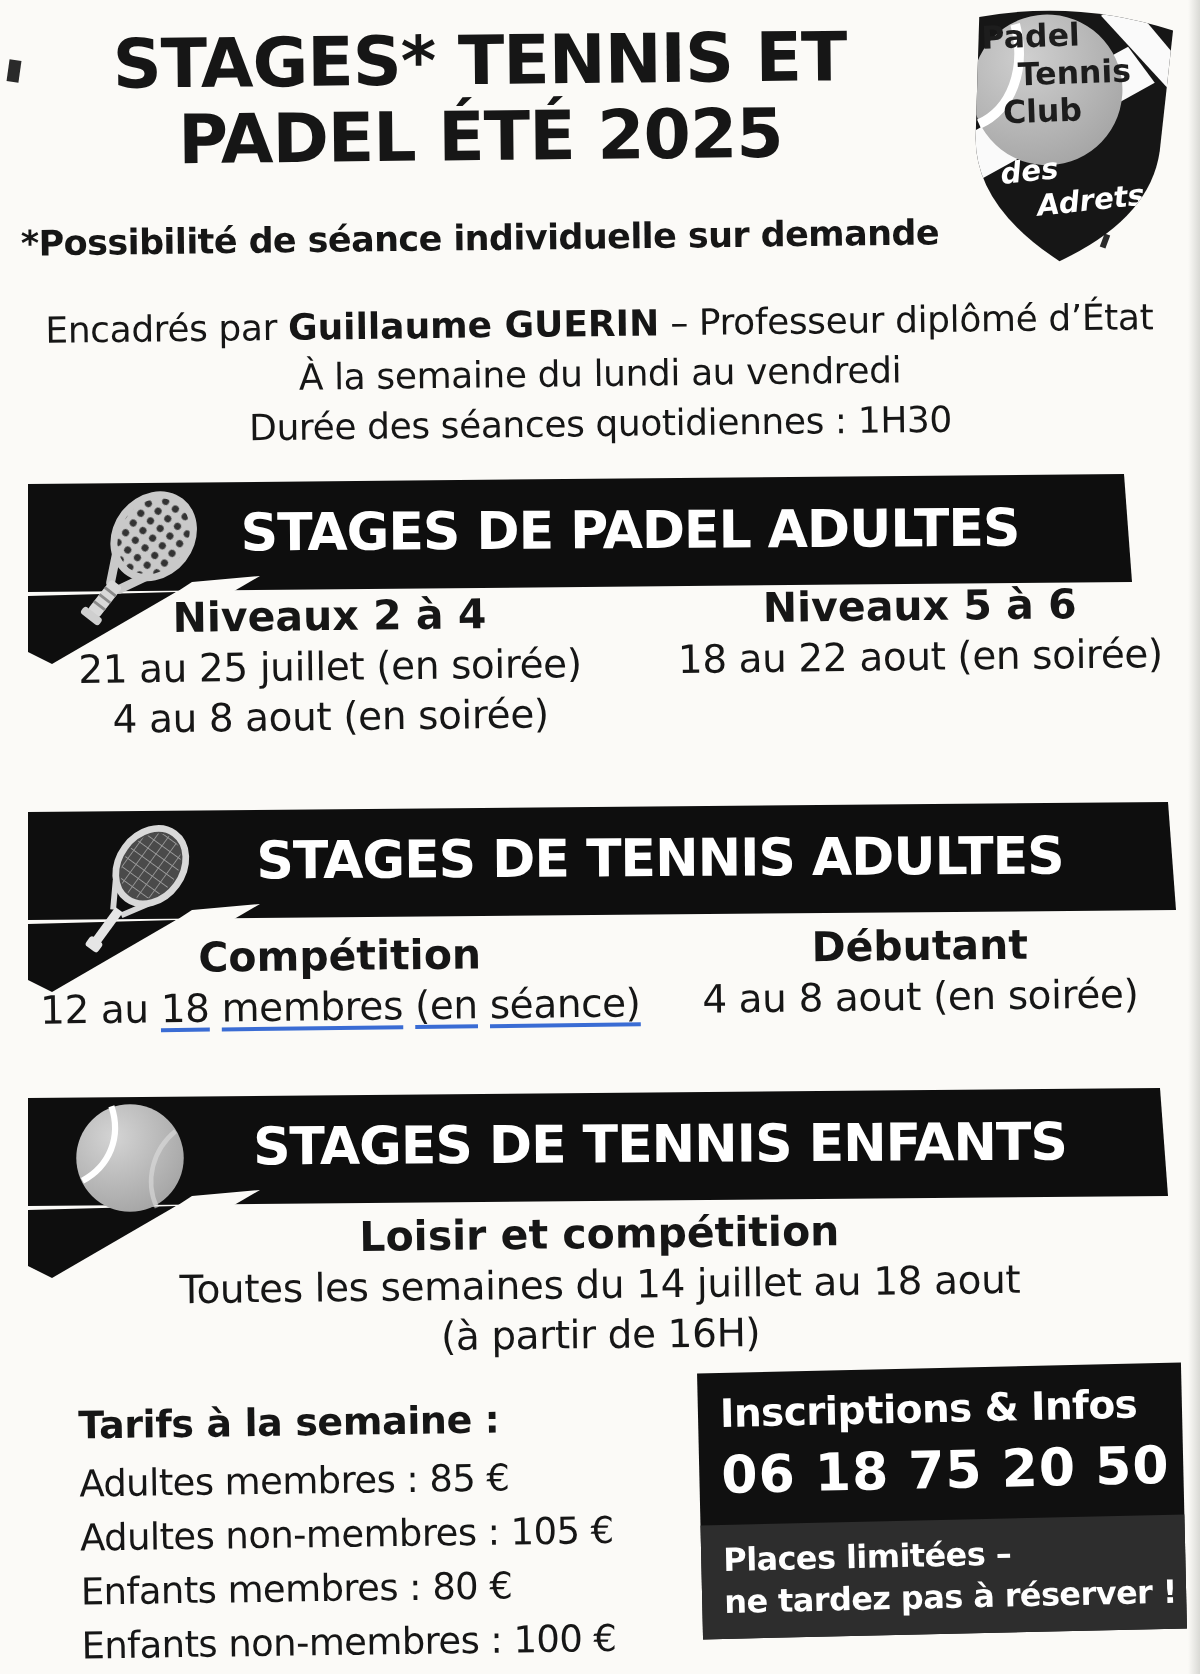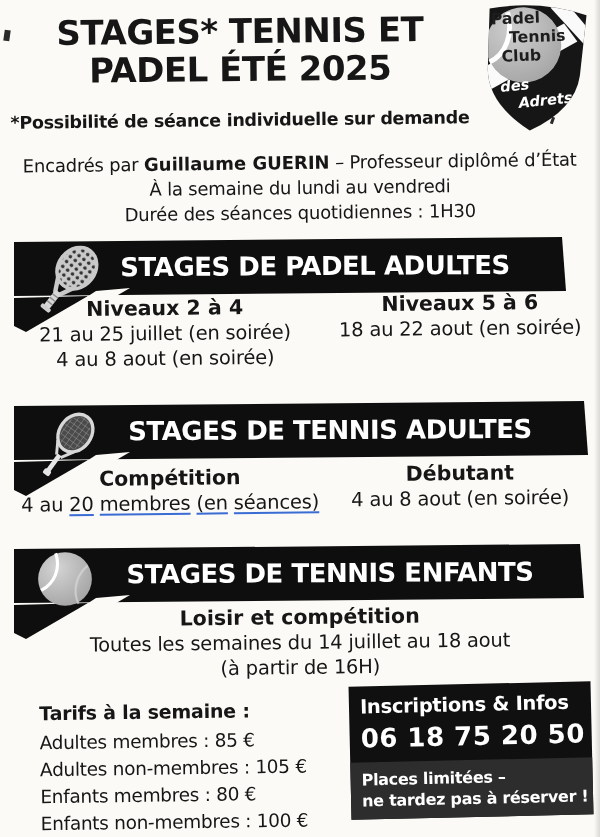--- a/index.html
+++ b/index.html
@@ -140,21 +140,21 @@
       <ellipse cx="50" cy="26" rx="19" ry="24" fill="#4a4a4a" stroke="#d8d8d8" stroke-width="4"></ellipse>
       <ellipse cx="50" cy="26" rx="16" ry="21" fill="url(#pstr)"></ellipse>
       <path d="M38,45 L47,60 M62,45 L53,60" stroke="#d8d8d8" stroke-width="3.5"></path>
       <path d="M50,58 L50,82" stroke="#e6e6e6" stroke-width="5.5"></path>
       <rect x="45.5" y="80" width="9" height="7" rx="2" fill="#e6e6e6"></rect>
     </g>
   </svg>
   <div class="banner-title" style="left:100px;top:415px;width:460px;">STAGES DE TENNIS ADULTES</div>
   <div class="col" style="left:5px;top:466px;width:330px;">
     <div class="h">Compétition</div>
-    <div class="l"><span>4 au </span><span class="seg-u">20</span><span> </span><span class="seg-u">membres</span><span> </span><span class="seg-u">(en</span><span> </span><span class="seg-u">séances)</span></div>
+    <div class="l"><span>12 au </span><span class="seg-u">18</span><span> </span><span class="seg-u">membres</span><span> </span><span class="seg-u">(en</span><span> </span><span class="seg-u">séance)</span></div>
   </div>
   <div class="col" style="left:325px;top:461px;width:270px;">
     <div class="h">Débutant</div>
     <div class="l">4 au 8 aout (en soirée)</div>
   </div>
 
   <svg class="banner-svg" style="top:541px;" viewBox="0 0 600 100">
     <polygon points="14,8 580,3 584,57 14,62" fill="#0e0e0e"></polygon>
     <polygon points="14,64 88,62 26,98 14,92" fill="#0e0e0e"></polygon>
     <polygon points="130,54 96,57 30,100 46,103" fill="#fbfaf7"></polygon>

